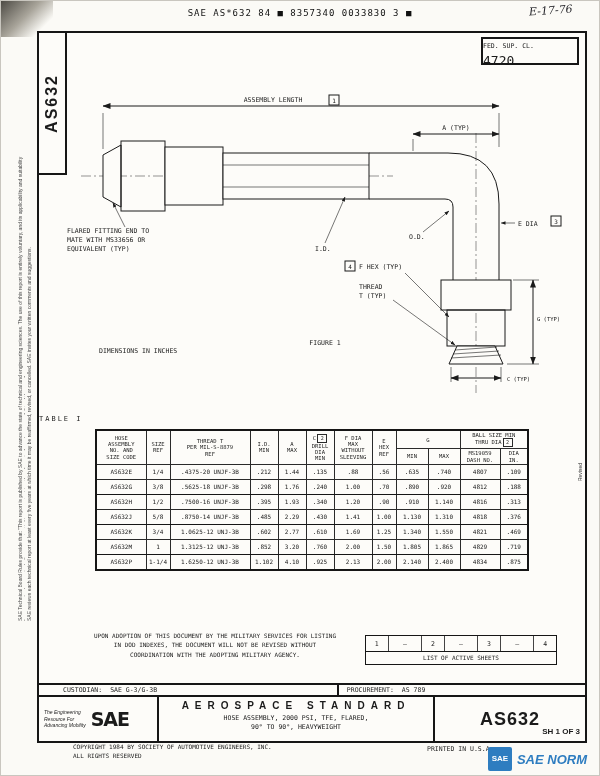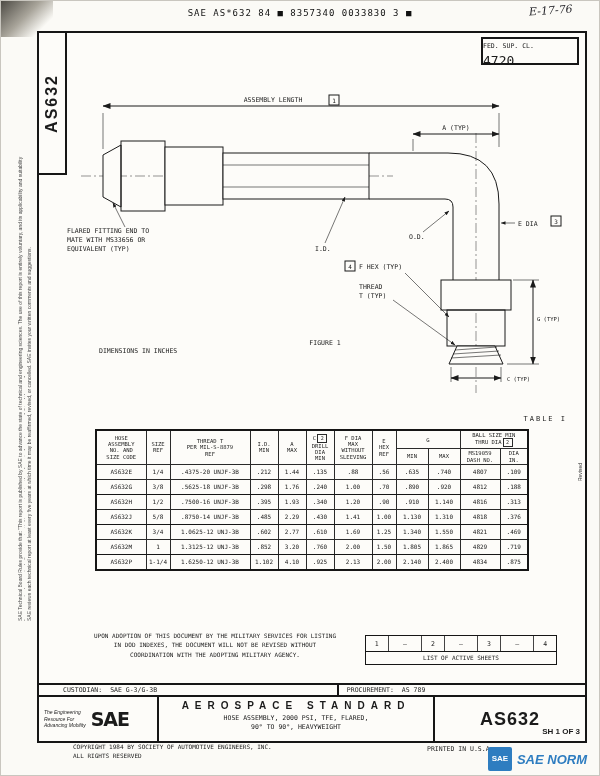--- a/index.html
+++ b/index.html
@@ -31,21 +31,21 @@
   .fig{position:absolute;left:24px;top:42px;width:518px;height:334px;}
   .fig .lbl{font:6.5px "DejaVu Sans Mono",monospace;fill:#1b1b1b;}
   .fig .lbl-s{font:5.5px "DejaVu Sans Mono",monospace;fill:#1b1b1b;}
   .fig .ink{stroke:#1b1b1b;stroke-width:1;fill:none;}
   .fig .fillp{fill:#fdfcf9;}
   .fig .thin{stroke:#1b1b1b;stroke-width:.6;fill:none;}
   .fig .cl{stroke:#666;stroke-width:.7;fill:none;stroke-dasharray:10 3 2 3;}
   .fig .flag{fill:none;stroke:#1b1b1b;stroke-width:1;}
   .fig .flagtxt{font:6px "DejaVu Sans Mono",monospace;fill:#1b1b1b;text-anchor:middle;}
 
-  .table-title{position:absolute;left:0;right:18px;top:382px;text-align:right;
+  .table-title{position:absolute;left:0;right:8px;top:382px;text-align:left;
          font:7px "DejaVu Sans Mono",monospace;letter-spacing:2px;}
   .spec-table{position:absolute;left:56px;top:396px;width:432px;border-collapse:collapse;
          table-layout:fixed;border:2px solid #161616;font-family:"DejaVu Sans Mono",monospace;}
   .spec-table th,.spec-table td{border:1px solid #2a2a2a;text-align:center;padding:1px 0;
          font-weight:normal;overflow:hidden;}
   .spec-table thead th{font-size:5.5px;line-height:1.15;vertical-align:middle;}
   .spec-table td{font-size:6px;height:12px;}
   .pre{white-space:pre-line;}
   tr.group-end td{border-bottom:1.5px solid #161616;}
   .flagbox{display:inline-block;border:1px solid #2a2a2a;min-width:6px;height:7px;

